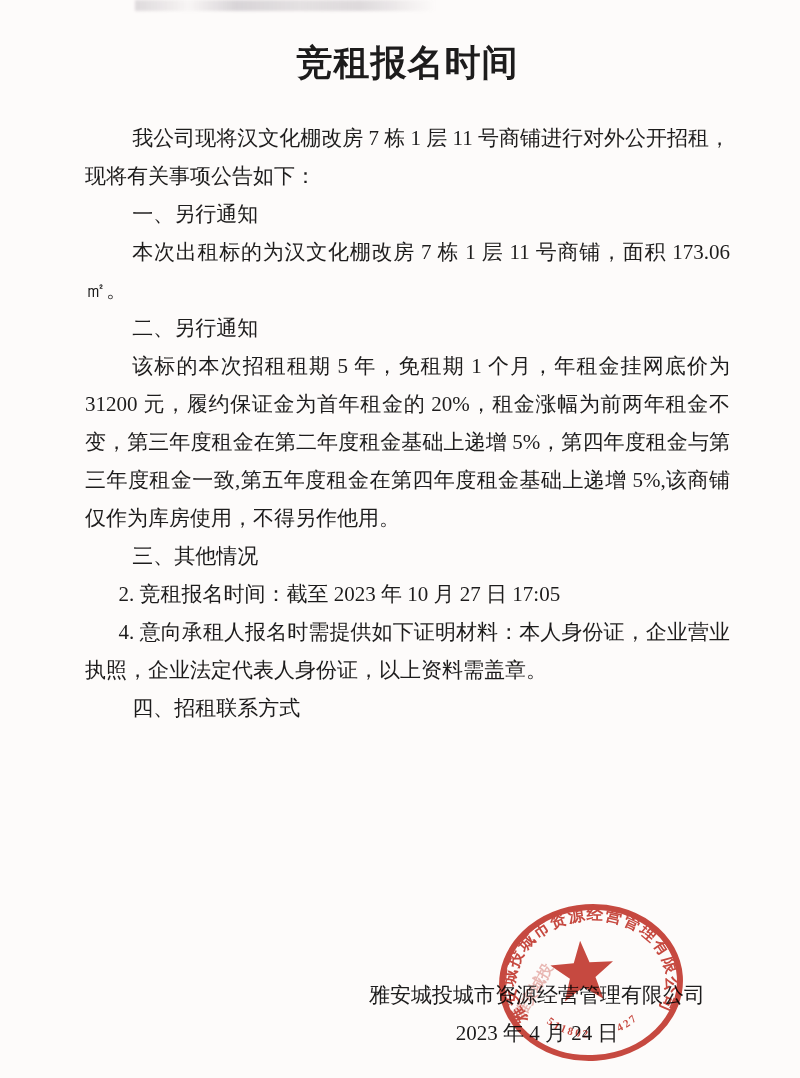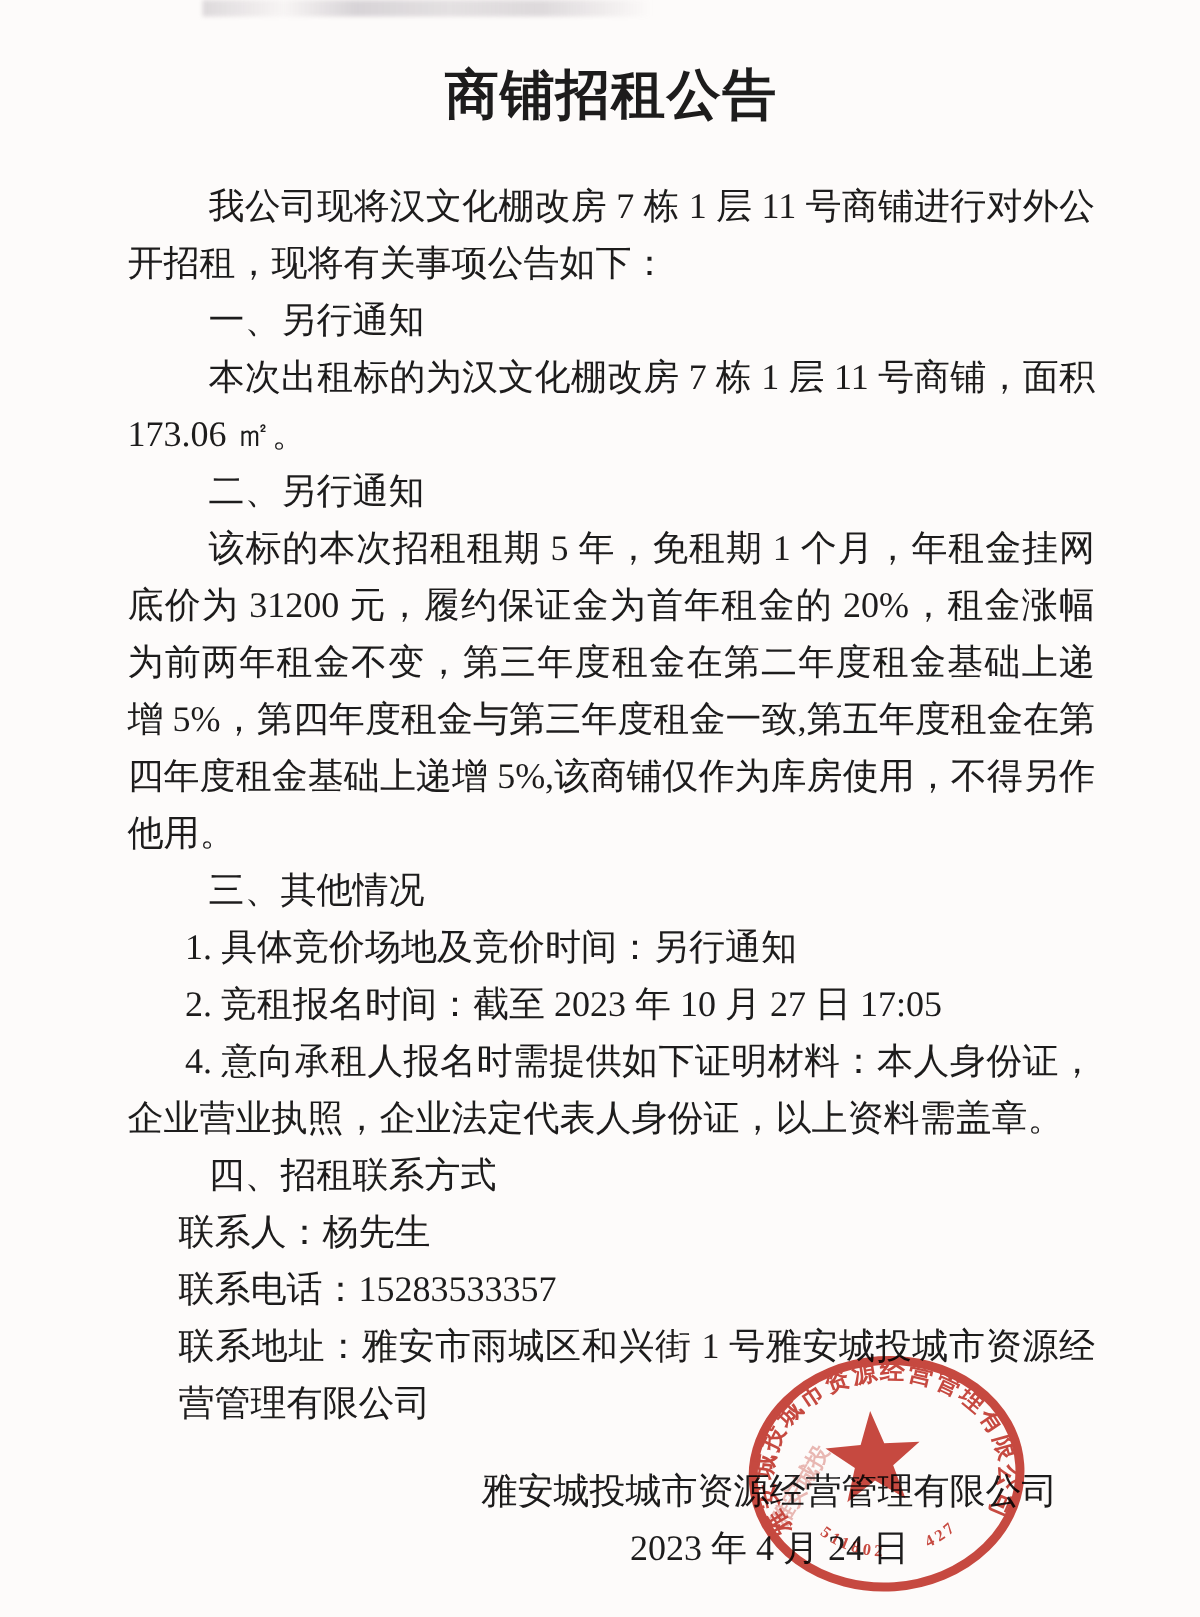--- a/index.html
+++ b/index.html
@@ -28,21 +28,21 @@
   .title {
     font-size: 36px;
     font-weight: 700;
     text-align: center;
     letter-spacing: 1px;
     margin: 16px 0 34px 0;
     line-height: 1.2;
   }
   .para {
     margin: 0;
-    font-size: 24px;
+    font-size: 21px;
     line-height: 38px;
     text-align: justify;
   }
   .indent { text-indent: 2.25em; }
   .list-item { text-indent: 1.6em; }
   .contact-block { margin-left: 34px; }
   .signature {
     position: absolute;
     top: 976px; right: 95px;
     text-align: center;
@@ -60,41 +60,35 @@
   .seal-serial { font-size: 11px; letter-spacing: 2.5px; font-weight: 700; }
   .seal-ghost { font-size: 15px; opacity: .38; font-weight: 700; }
 </style>
 </head>
 <body>
 
 <div class="page">
 
   <div class="top-smudge"></div>
 
-  <h1 class="title">商铺招租公告</h1>
+  <h1 class="title">竞租报名时间</h1>
 
   <p class="para indent">我公司现将汉文化棚改房 7 栋 1 层 11 号商铺进行对外公开招租，现将有关事项公告如下：</p>
 
   <p class="para indent">一、另行通知</p>
   <p class="para indent">本次出租标的为汉文化棚改房 7 栋 1 层 11 号商铺，面积 173.06 ㎡。</p>
 
   <p class="para indent">二、另行通知</p>
   <p class="para indent">该标的本次招租租期 5 年，免租期 1 个月，年租金挂网底价为 31200 元，履约保证金为首年租金的 20%，租金涨幅为前两年租金不变，第三年度租金在第二年度租金基础上递增 5%，第四年度租金与第三年度租金一致,第五年度租金在第四年度租金基础上递增 5%,该商铺仅作为库房使用，不得另作他用。</p>
 
   <p class="para indent">三、其他情况</p>
-  <p class="para list-item">1. 具体竞价场地及竞价时间：另行通知</p>
   <p class="para list-item">2. 竞租报名时间：截至 2023 年 10 月 27 日 17:05</p>
   <p class="para list-item">4. 意向承租人报名时需提供如下证明材料：本人身份证，企业营业执照，企业法定代表人身份证，以上资料需盖章。</p>
 
   <p class="para indent">四、招租联系方式</p>
-  <div class="contact-block">
-    <p class="para">联系人：杨先生</p>
-    <p class="para">联系电话：15283533357</p>
-    <p class="para">联系地址：雅安市雨城区和兴街 1 号雅安城投城市资源经营管理有限公司</p>
-  </div>
 
   <div class="signature">
     <p class="para">雅安城投城市资源经营管理有限公司</p>
     <p class="para">2023 年 4 月 24 日</p>
   </div>
 
   <svg class="stamp" width="200" height="190" viewBox="0 0 200 190" aria-hidden="true">
     <defs>
       <path id="ringTextPath" d="M 30.1,117.1 A 76,63 0 1 1 167.9,117.1" fill="none"></path>
       <path id="serialPath" d="M 48.6,124.4 A 64,55 0 0 0 149.4,124.4" fill="none"></path>

